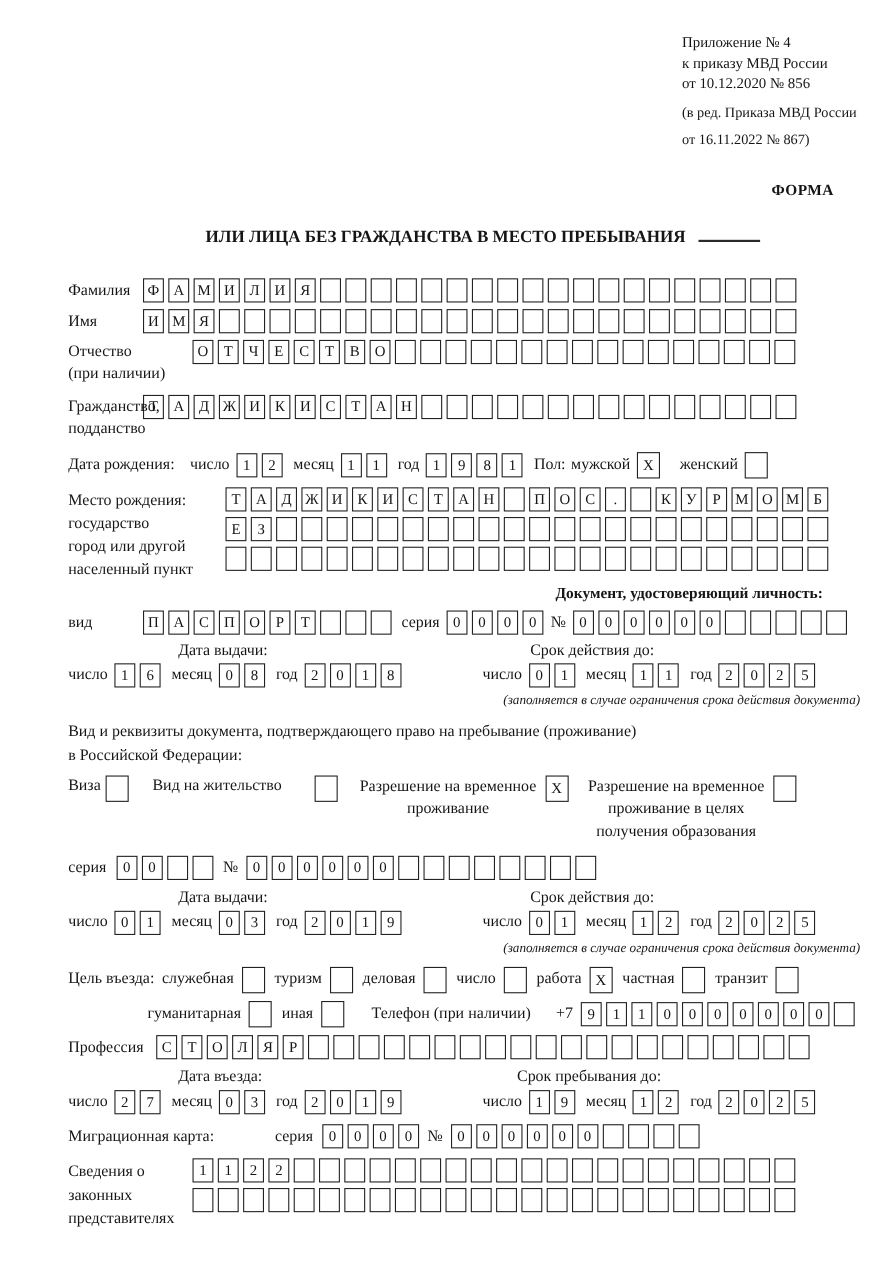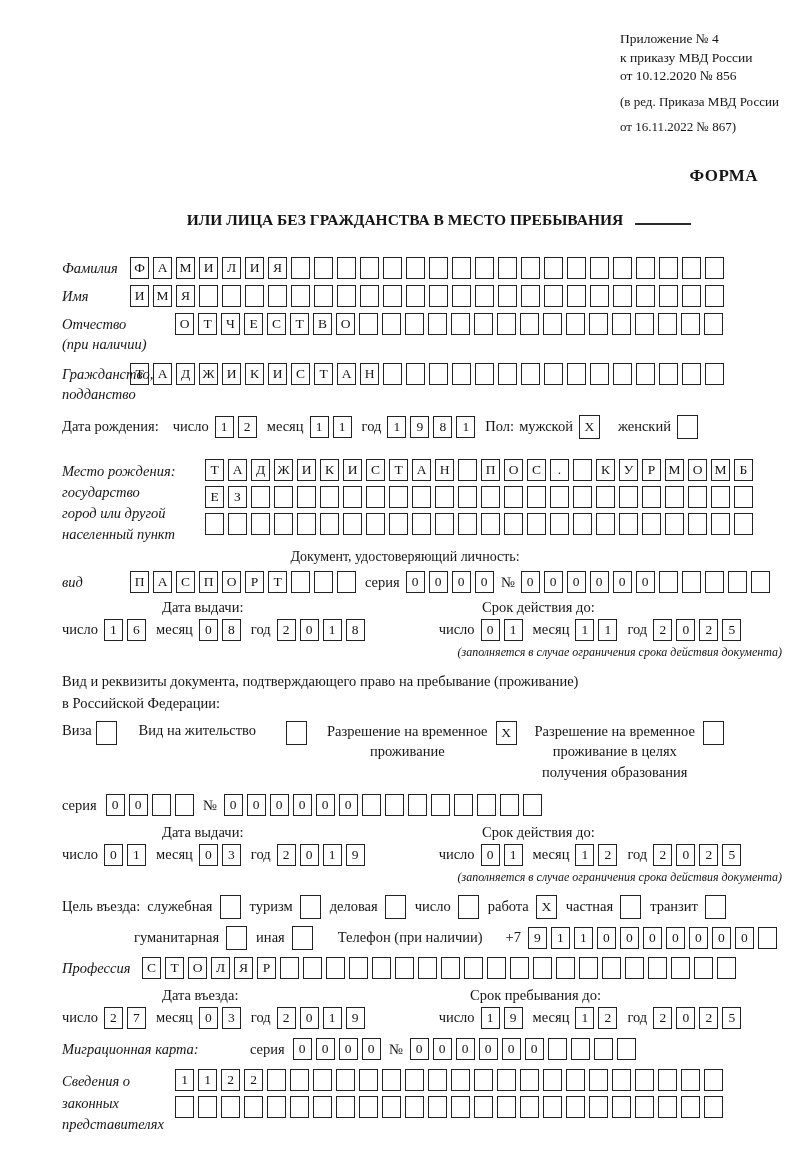--- a/index.html
+++ b/index.html
@@ -8,48 +8,48 @@
     width: 800px; height: 1163px; overflow: hidden;
     color: #151515;
     font-family: "Liberation Serif", "DejaVu Serif", serif;
     font-size: 14.5px;
   }
   .page { position: relative; padding: 30px 12px 8px 62px; width: 800px; }
 
   
   .refblock { margin-left: 558px; font-size: 13.5px; line-height: 1.38; }
   .refblock .sub { margin-top: 7px; font-size: 13px; }
-  .forma { text-align: right; font-weight: bold; font-size: 17px; margin: 30px 30px 22px 0; letter-spacing: .4px; }
+  .forma { text-align: right; font-weight: bold; font-size: 14px; margin: 30px 30px 22px 0; letter-spacing: .4px; }
 
   
   .title { text-align: center; font-weight: bold; font-size: 15.5px; line-height: 1.5; margin: 0 0 26px 28px; }
   .uline { display: inline-block; width: 56px; border-bottom: 2px solid #2a2a2a; margin-left: 12px; vertical-align: baseline; }
   .sec { font-weight: bold; font-size: 14.6px; margin: 0 0 20px 2px; letter-spacing: .2px; }
 
   
   .frow { position: relative; display: flex; align-items: flex-start; margin-bottom: 6px; }
   .lbl { font-size: 14.5px; line-height: 1.35; white-space: nowrap; }
-  .abs { position: absolute; left: 0; top: 2px; font-style: italic; }
+  .abs { position: absolute; left: 0; top: 2px; }
 
   .cells { display: flex; gap: 4px; flex: 0 0 auto; }
   .cell {
     flex: 0 0 auto; width: 19px; height: 22px;
     border: 1.6px solid #222; background: #fff;
     display: flex; align-items: center; justify-content: center;
     font-size: 13.5px; line-height: 1;
   }
   .cb .cell { width: 21px; height: 24px; }
 
   .ml66  { margin-left: 68px; }
   .ml113 { margin-left: 113px; }
   .ml143 { margin-left: 143px; }
 
   .stack { display: flex; flex-direction: column; gap: 5px; }
 
-  .dochdr { text-align: center; font-weight: normal; font-size: 14px; margin: 2px 40px 6px 0; }
+  .dochdr { text-align: right; font-weight: bold; font-size: 14px; margin: 2px 40px 6px 0; }
 
   .minihdr { position: relative; height: 18px; margin-bottom: 2px; font-size: 14.5px; }
   .minihdr .mh1 { position: absolute; left: 100px; }
   .minihdr .mh2 { position: absolute; left: 420px; }
 
   .daterow { display: flex; align-items: center; margin-bottom: 4px; }
   .daterow .lbl { margin-right: 6px; }
   .daterow .cells { margin-right: 10px; }
   .gapbig { margin-left: 64px; }
 
@@ -211,21 +211,21 @@
         <span class="cell"></span>
         <span class="cell"></span>
         <span class="cell"></span>
         <span class="cell"></span>
         <span class="cell"></span>
         <span class="cell"></span>
         <span class="cell"></span>
       </span>
   </div>
 
-  <div class="daterow" style="margin-bottom:20px">
+  <div class="daterow" style="margin-bottom:8px">
     <span class="lbl" style="margin-right:14px">Дата рождения:</span>
     <span class="lbl">число</span>
     <span class="cells">
         <span class="cell">1</span>
         <span class="cell">2</span>
       </span>
     <span class="lbl">месяц</span>
     <span class="cells">
         <span class="cell">1</span>
         <span class="cell">1</span>

